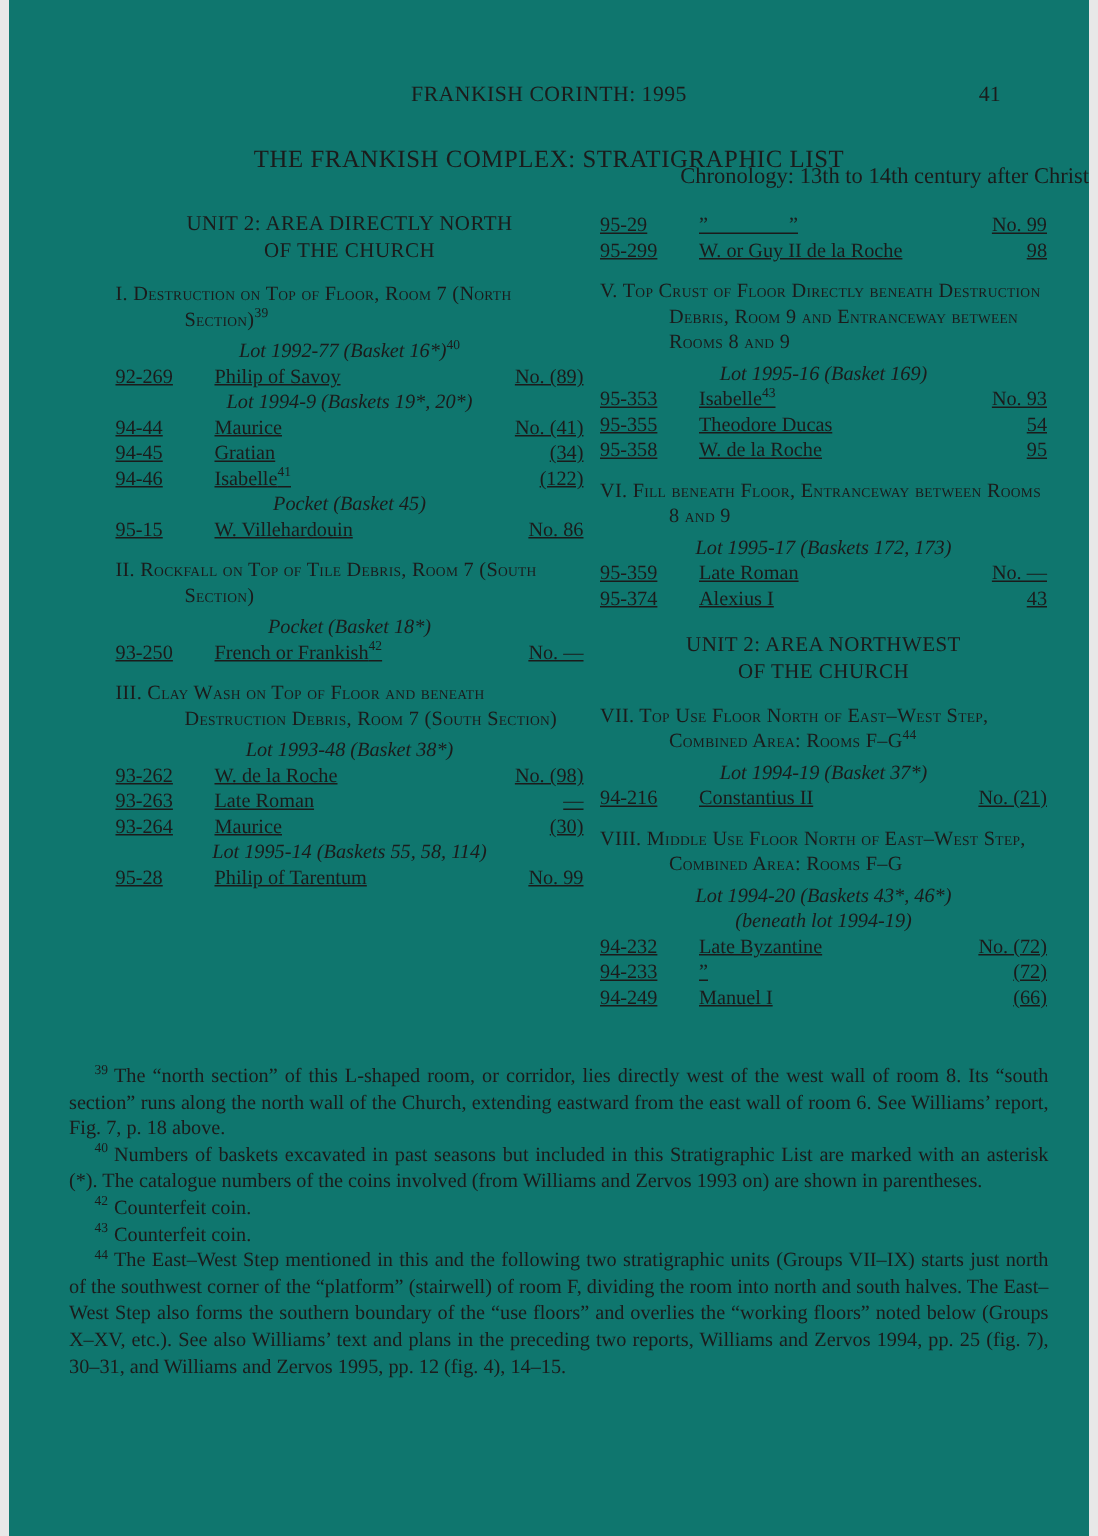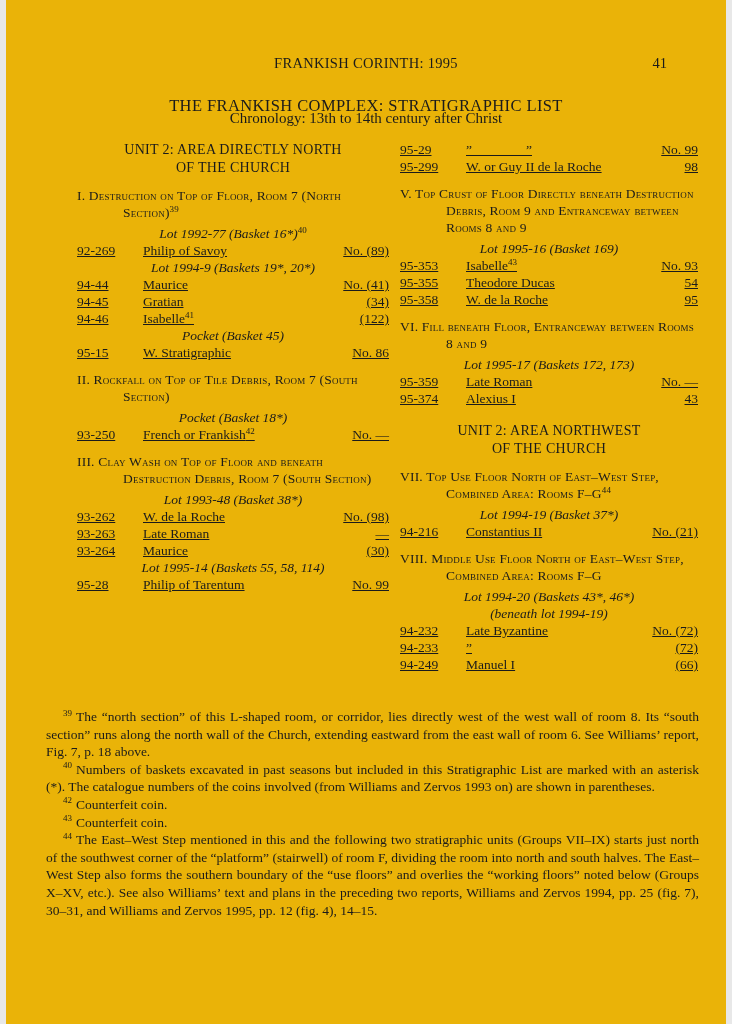--- a/index.html
+++ b/index.html
@@ -1,34 +1,34 @@
 <!DOCTYPE html>
 <html><head>
 <meta charset="utf-8">
 <style>
   * { box-sizing: border-box; }
   html, body { margin: 0; padding: 0; background: #e8e8e8; }
   .page {
     position: relative;
     width: 720px; height: 1024px;
     margin: 0 auto;
-    background: #eab308;
+    background: #0f766e;
     color: #1b1b1b;
     font-family: "Liberation Serif", serif;
     overflow: hidden;
   }
   
   .running-head { position: absolute; top: 55px; left: 0; right: 0; height: 20px; font-size: 14.5px; }
   .rh-center { display: block; text-align: center; letter-spacing: 0.3px; }
   .rh-page { position: absolute; right: 59px; top: 0; }
   
   .doc-title { position: absolute; top: 96px; left: 0; right: 0; margin: 0;
     text-align: center; font-size: 16.5px; font-weight: normal; letter-spacing: 0.4px; }
   .doc-subtitle { position: absolute; top: 110px; left: 0; right: 0; margin: 0;
-    text-align: center; font-size: 15px; font-weight: normal; }
+    text-align: right; font-size: 15px; font-weight: normal; }
   
   .columns { position: absolute; top: 141px; left: 71px; width: 621px; display: flex; gap: 11px; }
   .col { font-size: 13.5px; line-height: 17px; }
   .col-left  { width: 312px; }
   .col-right { flex: 1; }
   .unit-heading { text-align: center; font-size: 14px; line-height: 18px;
     letter-spacing: 0.3px; margin: 0 0 9px 0; }
   .col .unit-heading:not(:first-child) { margin-top: 15px; }
   .section-heading { font-variant: small-caps; letter-spacing: 0.2px;
     padding-left: 46px; text-indent: -46px; margin: 10px 0 4px 0; }
@@ -88,21 +88,21 @@
         <div class="entry">
           <span class="e-id">94-46</span>
           <span class="e-name"><span>Isabelle</span><sup class="fnref">41</sup></span>
           <span class="e-no">(122)</span>
         </div>
         <div class="lot">
           <div class="lot-l1"><span>Pocket (Basket 45)</span></div>
         </div>
         <div class="entry">
           <span class="e-id">95-15</span>
-          <span class="e-name"><span>W. Stratigraphic</span></span>
+          <span class="e-name"><span>W. Villehardouin</span></span>
           <span class="e-no">No. 86</span>
         </div>
         <div class="section-heading"><span>II. Rockfall on Top of Tile Debris, Room 7 (South Section)</span></div>
         <div class="lot">
           <div class="lot-l1"><span>Pocket (Basket 18*)</span></div>
         </div>
         <div class="entry">
           <span class="e-id">93-250</span>
           <span class="e-name"><span>French or Frankish</span><sup class="fnref">42</sup></span>
           <span class="e-no">No. —</span>

